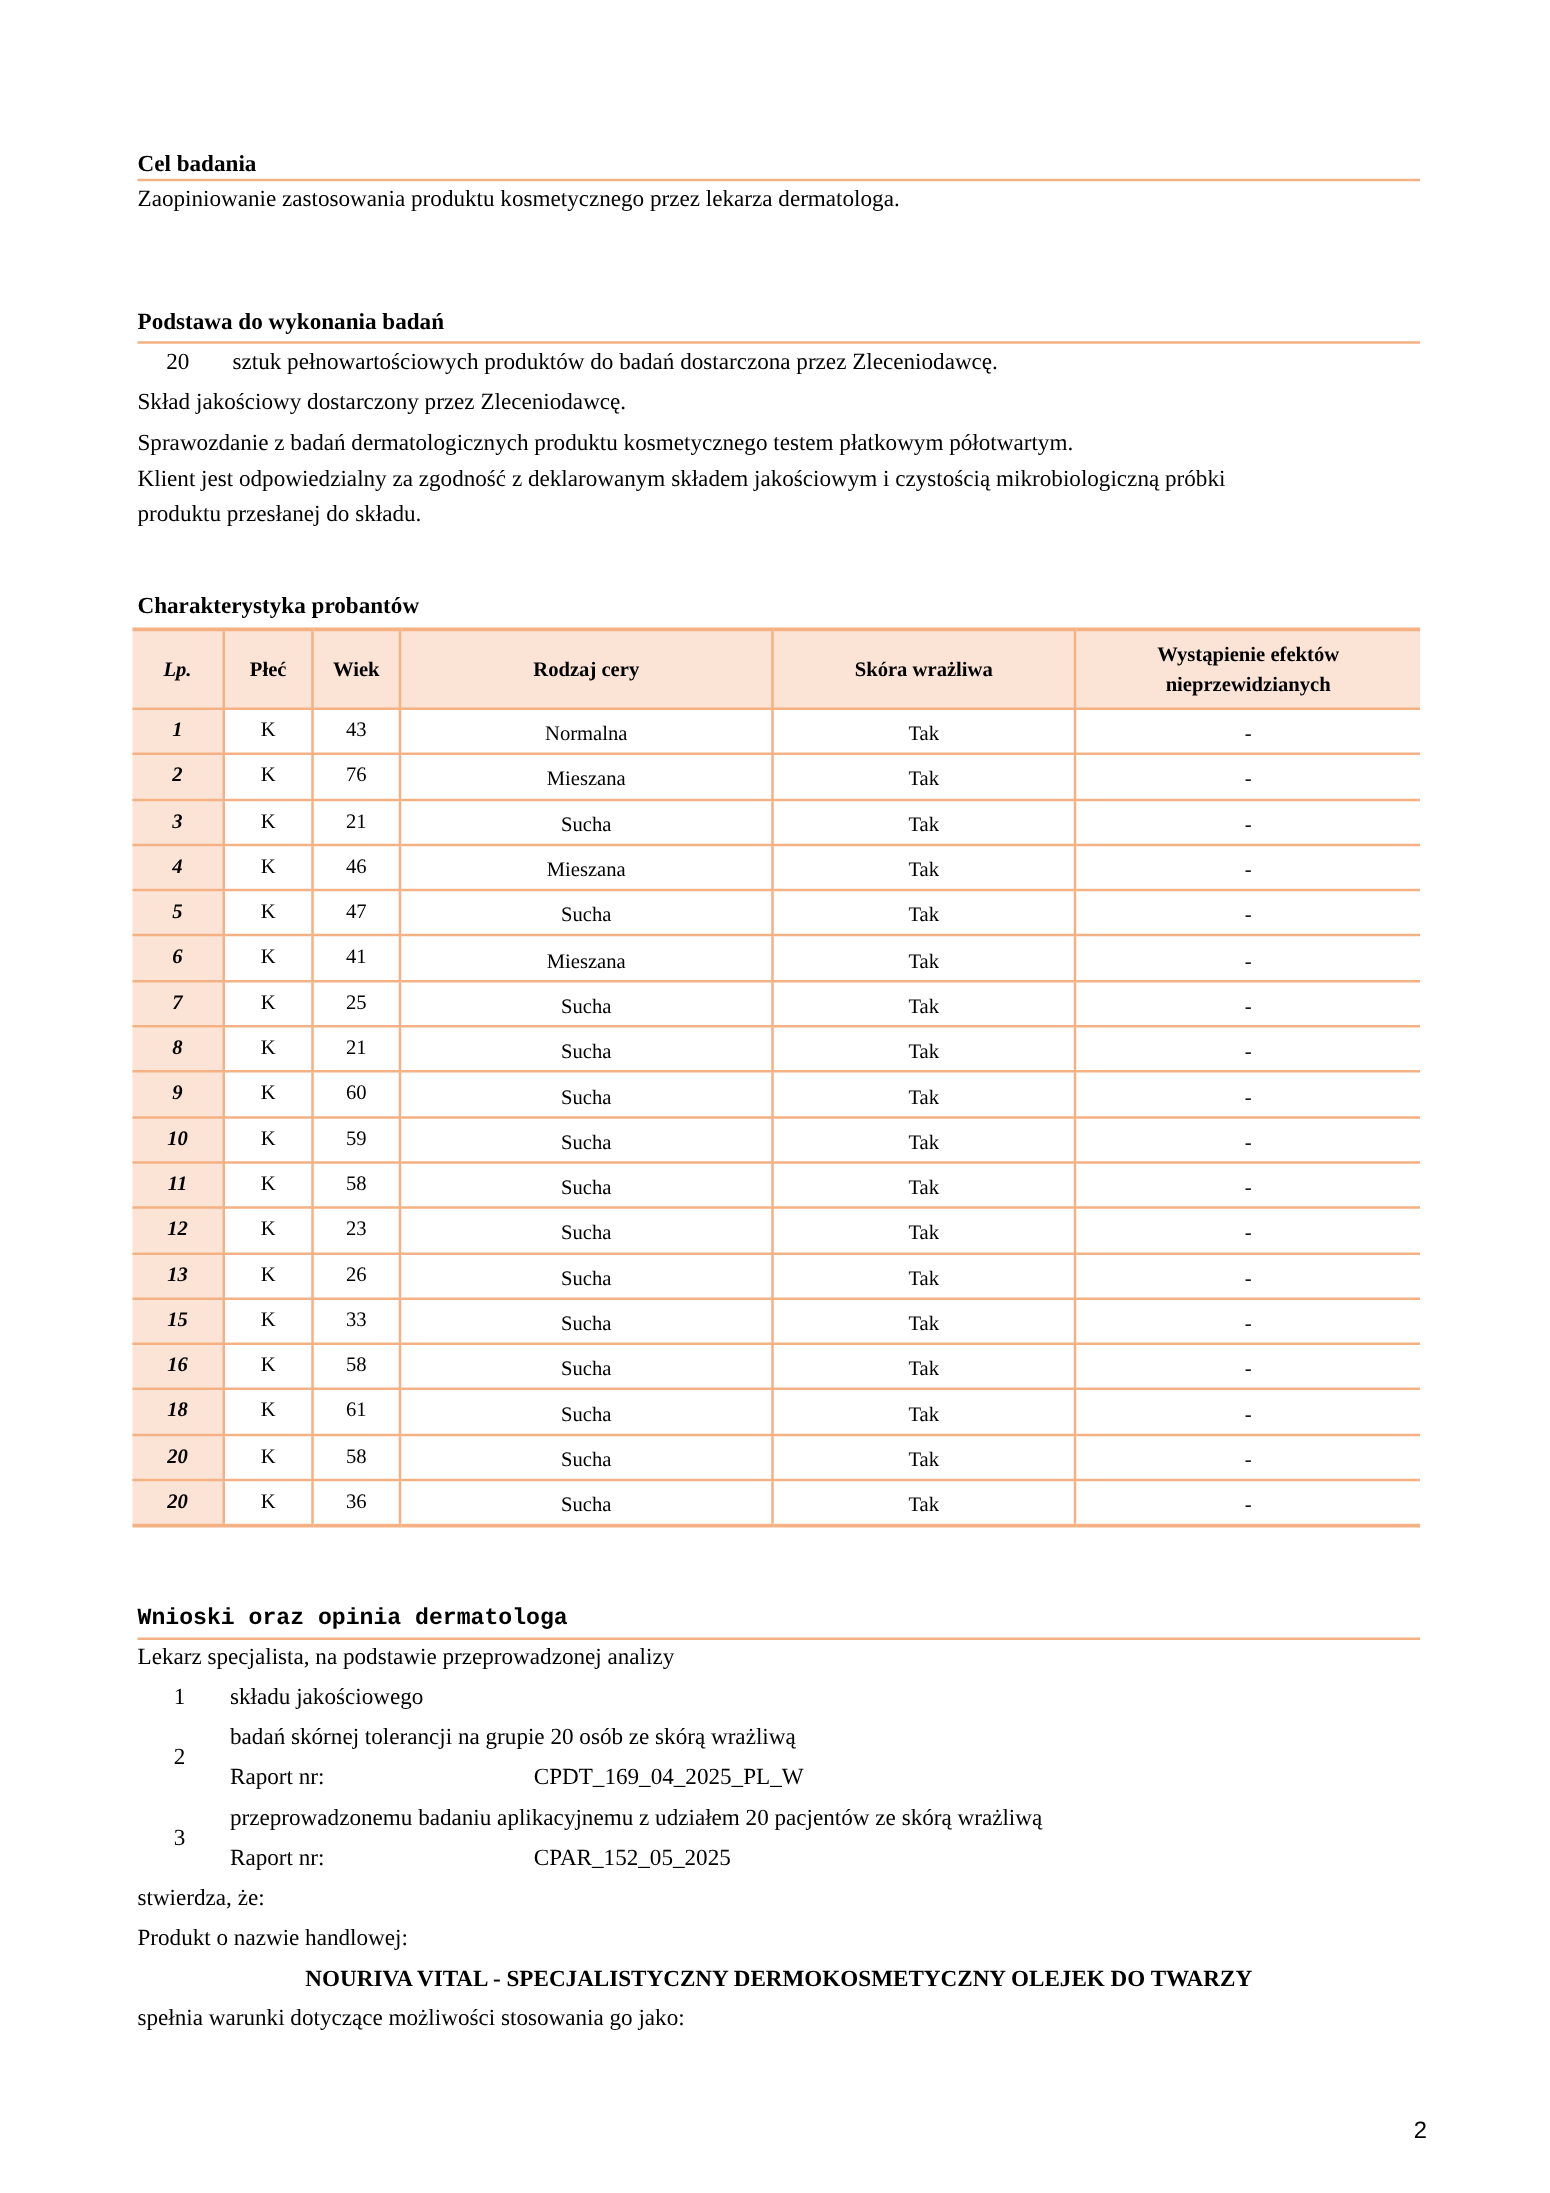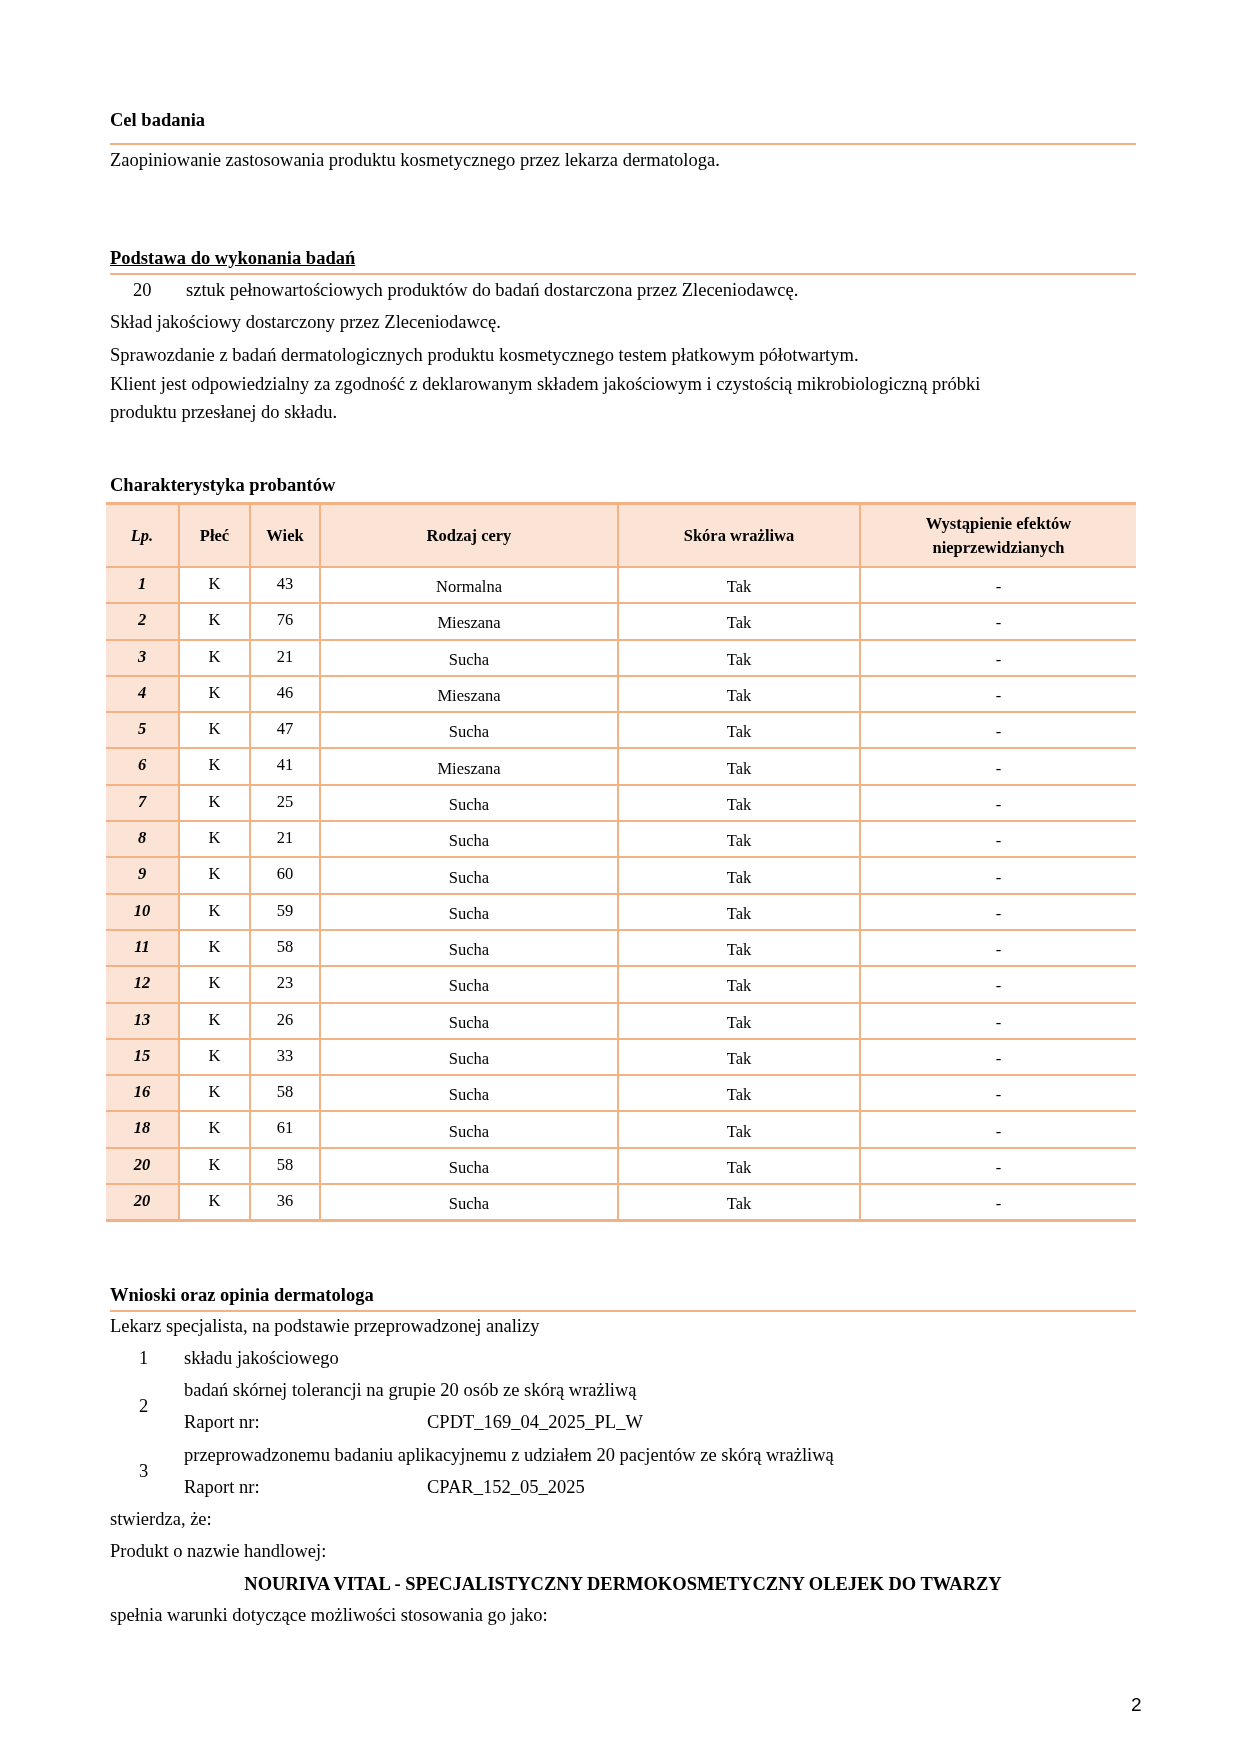--- a/index.html
+++ b/index.html
@@ -18,25 +18,25 @@
   table.prob tr.top th { border-top: 3px solid #F4B183; }
   table.prob tr:last-child td { border-bottom: 3px solid #F4B183; }
   table.prob th:first-child, table.prob td:first-child { border-left: none; font-style: italic; }
   table.prob th:last-child, table.prob td:last-child { border-right: none; }
   table.prob td.v { vertical-align: top; padding-top: 6px; height: 24.3px; }
   table.prob td.vc { padding-top: 4px; }
 </style>
 </head>
 <body>
 
-<div class="abs bold" style="left:110px; top:111px;">Cel badania</div>
+<div class="abs bold" style="left:110px; top:123px;">Cel badania</div>
 <div class="hr" style="top:143px;"></div>
 <div class="abs" style="left:110px; top:151px;">Zaopiniowanie zastosowania produktu kosmetycznego przez lekarza dermatologa.</div>
 
-<div class="abs bold" style="left:110px; top:249px;text-decoration:underline;">Podstawa do wykonania badań</div>
+<div class="abs bold" style="left:110px; top:249px;">Podstawa do wykonania badań</div>
 <div class="hr" style="top:273px;"></div>
 <div class="abs" style="left:133px; top:281px;">20</div>
 <div class="abs" style="left:186px; top:281px;">sztuk pełnowartościowych produktów do badań dostarczona przez Zleceniodawcę.</div>
 <div class="abs" style="left:110px; top:313px;">Skład jakościowy dostarczony przez Zleceniodawcę.</div>
 <div class="abs" style="left:110px; top:346px;">Sprawozdanie z badań dermatologicznych produktu kosmetycznego testem płatkowym półotwartym.</div>
 <div class="abs" style="left:110px; top:375px;">Klient jest odpowiedzialny za zgodność z deklarowanym składem jakościowym i czystością mikrobiologiczną próbki</div>
 <div class="abs" style="left:110px; top:403px;">produktu przesłanej do składu.</div>
 
 <div class="abs bold" style="left:110px; top:476px;">Charakterystyka probantów</div>
 
@@ -203,21 +203,21 @@
         <td class="lp v">20</td>
         <td class="v">K</td>
         <td class="v">36</td>
         <td class="vc">Sucha</td>
         <td class="vc">Tak</td>
         <td class="vc">-</td>
       </tr>
     </tbody>
 </table>
 
-<div class="abs bold" style="left:110px; top:1286px;">Wnioski oraz opinia dermatologa</div>
+<div class="abs bold" style="left:110px; top:1286px;font-family:Liberation Mono, monospace;">Wnioski oraz opinia dermatologa</div>
 <div class="hr" style="top:1310px;"></div>
 <div class="abs" style="left:110px; top:1317px;">Lekarz specjalista, na podstawie przeprowadzonej analizy</div>
 
 <div class="abs" style="left:139px; top:1349px;">1</div>
 <div class="abs" style="left:184px; top:1349px;">składu jakościowego</div>
 
 <div class="abs" style="left:139px; top:1397px;">2</div>
 <div class="abs" style="left:184px; top:1381px;">badań skórnej tolerancji na grupie 20 osób ze skórą wrażliwą</div>
 <div class="abs" style="left:184px; top:1413px;">Raport nr:</div>
 <div class="abs" style="left:427px; top:1413px;">CPDT_169_04_2025_PL_W</div>

